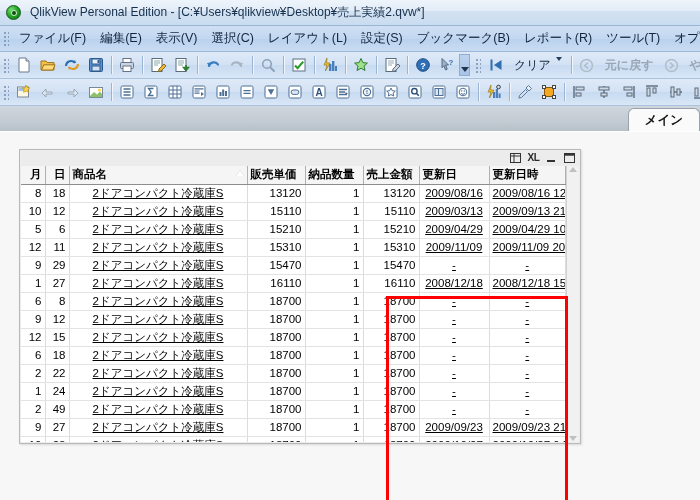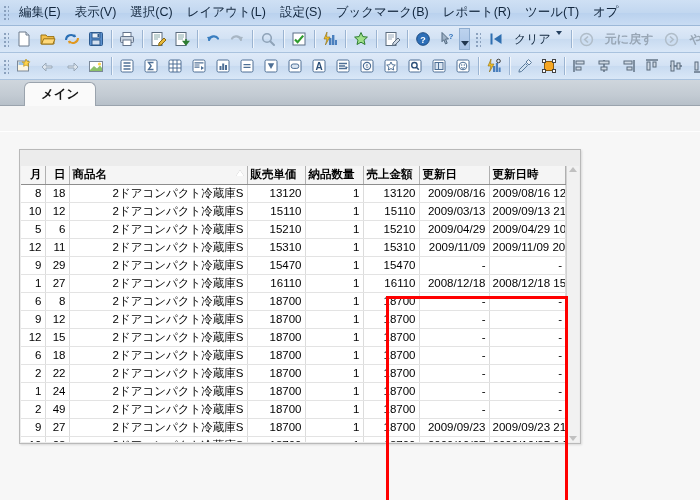--- a/index.html
+++ b/index.html
@@ -119,22 +119,23 @@
     border-right: 4px solid transparent;
     border-top: 5px solid #20364f;
     margin-bottom: 3px;
   }
 
   
   .tabstrip {
     height: 26px;
     background: linear-gradient(to bottom, #cfd6dd 0%, #c3cbd3 60%, #b7c0c9 100%);
     display: flex; align-items: flex-end;
-    padding-left: 24px;
+    padding-left: 12px;
     border-bottom: 1px solid #9aa3ad;
+    justify-content: flex-end;
   }
   .tab {
     height: 24px;
     min-width: 66px;
     padding: 0 16px;
     display: flex; align-items: center; justify-content: center;
     font-size: 12.5px; font-weight: bold;
     color: #141414;
     background: #fafafa;
     border: 1px solid #9aa3ad;
@@ -214,21 +215,21 @@
   }
   table.dt td {
     padding: 1px 3px;
     height: 18px;
     border-right: 1px solid #dcdcdc;
     border-bottom: 1px solid #e3e3e3;
     white-space: nowrap;
     overflow: hidden;
   }
   td.r { text-align: right; }
-  td.l { text-align: right; }
+  td.l { text-align: center; text-decoration: underline; }
   .sort-mark {
     position: absolute; right: 3px; top: 4px;
     width: 0; height: 0;
     border-left: 4px solid transparent;
     border-right: 4px solid transparent;
     border-bottom: 6px solid #ffffff;
     filter: drop-shadow(0 0 0.5px #9a9a9a);
   }
   .sort-mark::after{
     content:""; position:absolute; left:-4px; top:0;
@@ -263,23 +264,28 @@
     border: 3px solid #ff0000;
     pointer-events: none;
     z-index: 40;
   }
 </style>
 </head>
 <body>
 
 <div id="app">
 
+  <div class="titlebar">
+    <div class="qv-logo"></div>
+    <div class="title-text">QlikView Personal Edition - [C:¥Users¥qlikview¥Desktop¥売上実績2.qvw*]</div>
+  </div>
 
   <div class="menubar">
     <div class="grip"></div>
+    <div class="menu-item">ファイル(F)</div>
     <div class="menu-item">編集(E)</div>
     <div class="menu-item">表示(V)</div>
     <div class="menu-item">選択(C)</div>
     <div class="menu-item">レイアウト(L)</div>
     <div class="menu-item">設定(S)</div>
     <div class="menu-item">ブックマーク(B)</div>
     <div class="menu-item">レポート(R)</div>
     <div class="menu-item">ツール(T)</div>
     <div class="menu-item">オプ</div>
   </div>
@@ -641,20 +647,40 @@
   <div class="tabstrip">
     <div class="tab">
       <span>メイン</span>
     </div>
   </div>
 
   <div class="sheet">
 
     <div class="tableobj">
 
+      <div class="obj-caption">
+        <span class="cap-icon">
+          <svg width="11" height="10" viewBox="0 0 11 10">
+              <rect x="0.5" y="0.5" width="10" height="9" fill="none" stroke="#333"></rect>
+              <path d="M.5 3h10M4 .5v9" stroke="#333"></path>
+            </svg>
+        </span>
+        <span class="cap-icon cap-xl">XL</span>
+        <span class="cap-icon">
+          <svg width="11" height="10" viewBox="0 0 11 10">
+              <rect x="1" y="7" width="8" height="2" fill="#333"></rect>
+            </svg>
+        </span>
+        <span class="cap-icon">
+          <svg width="11" height="10" viewBox="0 0 11 10">
+              <rect x="0.5" y="0.5" width="10" height="9" fill="none" stroke="#333"></rect>
+              <rect x="0.5" y="0.5" width="10" height="2.2" fill="#333"></rect>
+            </svg>
+        </span>
+      </div>
 
       <div class="grid-wrap">
         <div class="grid">
           <table class="dt">
             <colgroup>
               <col style="width:24px">
                 <col style="width:24px">
                 <col style="width:178px">
               <col style="width:58px">
                 <col style="width:58px">

